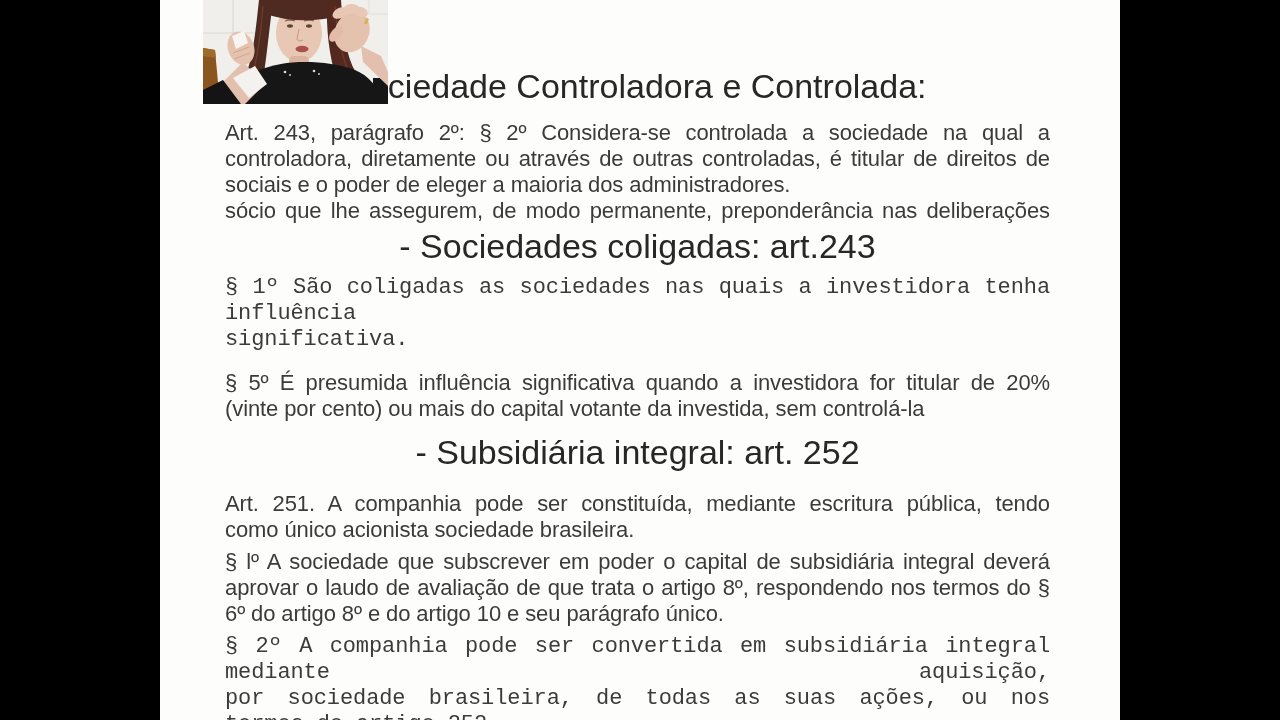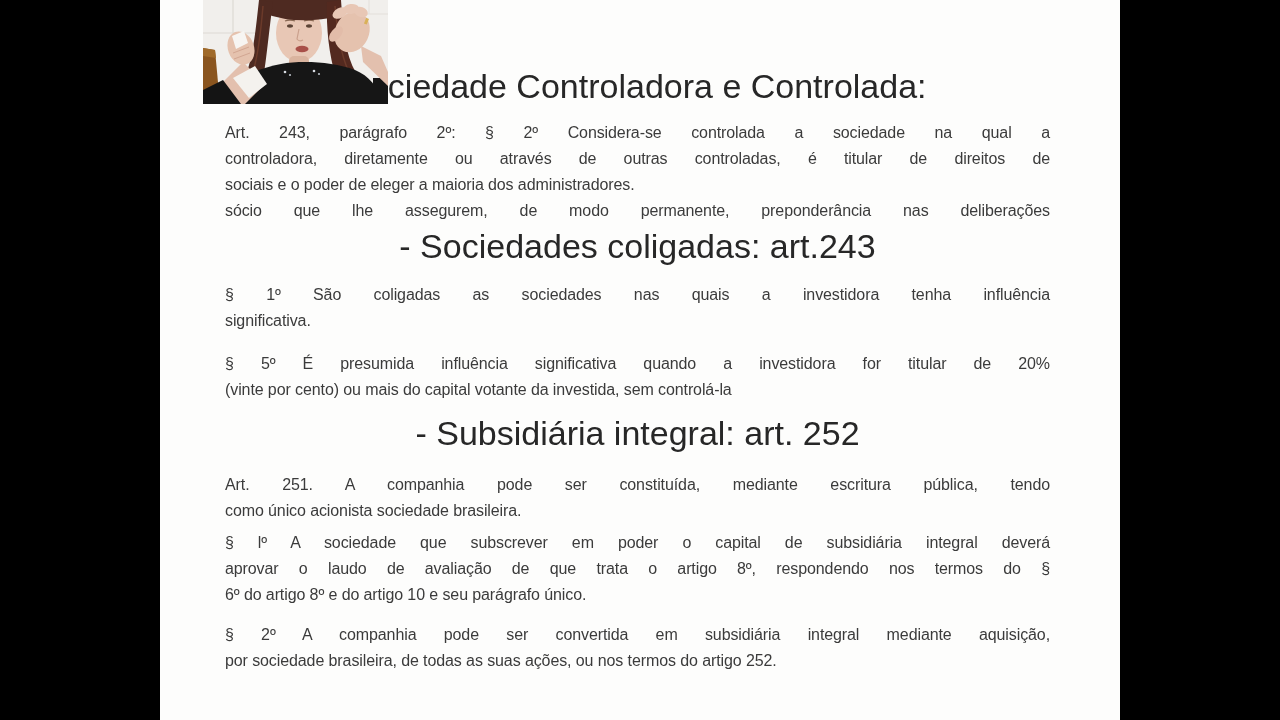--- a/index.html
+++ b/index.html
@@ -34,38 +34,38 @@
     line-height: 44px;
     color: #272727;
     white-space: nowrap;
   }
 
   .slide-body {
     position: absolute;
     left: 65px; right: 70px; top: 120px;
   }
   .para {
-    font-size: 16px;
+    font-size: 22px;
     line-height: 26px;
     letter-spacing: -0.1px;
     color: #3b3b3b;
   }
   .line { text-align: justify; text-align-last: justify; }
   .line.last { text-align-last: left; }
 
   .heading {
     text-align: center;
     font-size: 34px;
     line-height: 44px;
     color: #272727;
     white-space: nowrap;
   }
   .mt5 { margin-top: 17px; }
   .mt6 { margin-top: 6px; }
-  .mt7 { margin-top: 14px; }
+  .mt7 { margin-top: 7px; font-family: Liberation Mono, monospace; }
   .mt8 { margin-top: 8px; }
   .mt9 { }
 
   .webcam {
     position: absolute;
     left: 203px; top: 0;
     width: 185px; height: 104px;
     z-index: 5;
     overflow: hidden;
     background: #f1efec;

